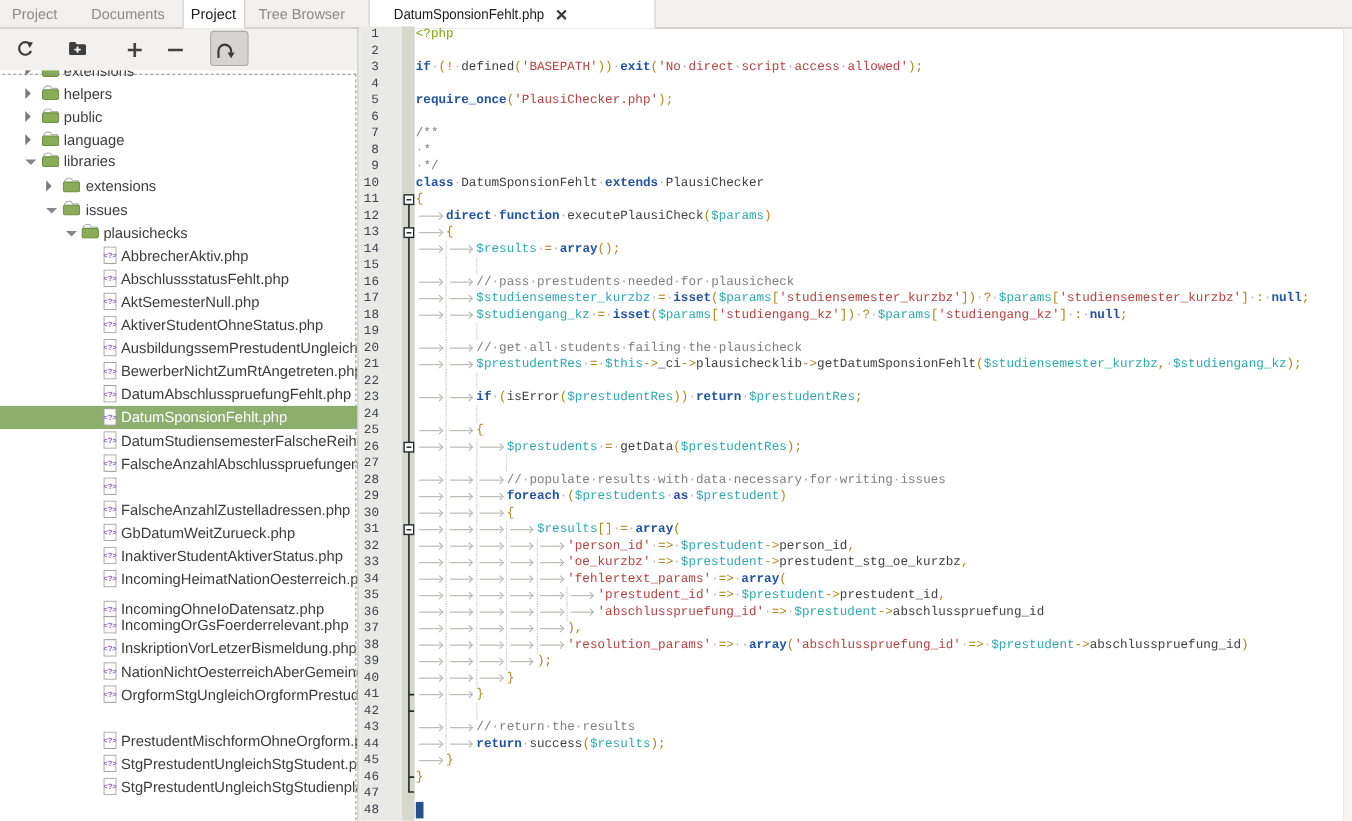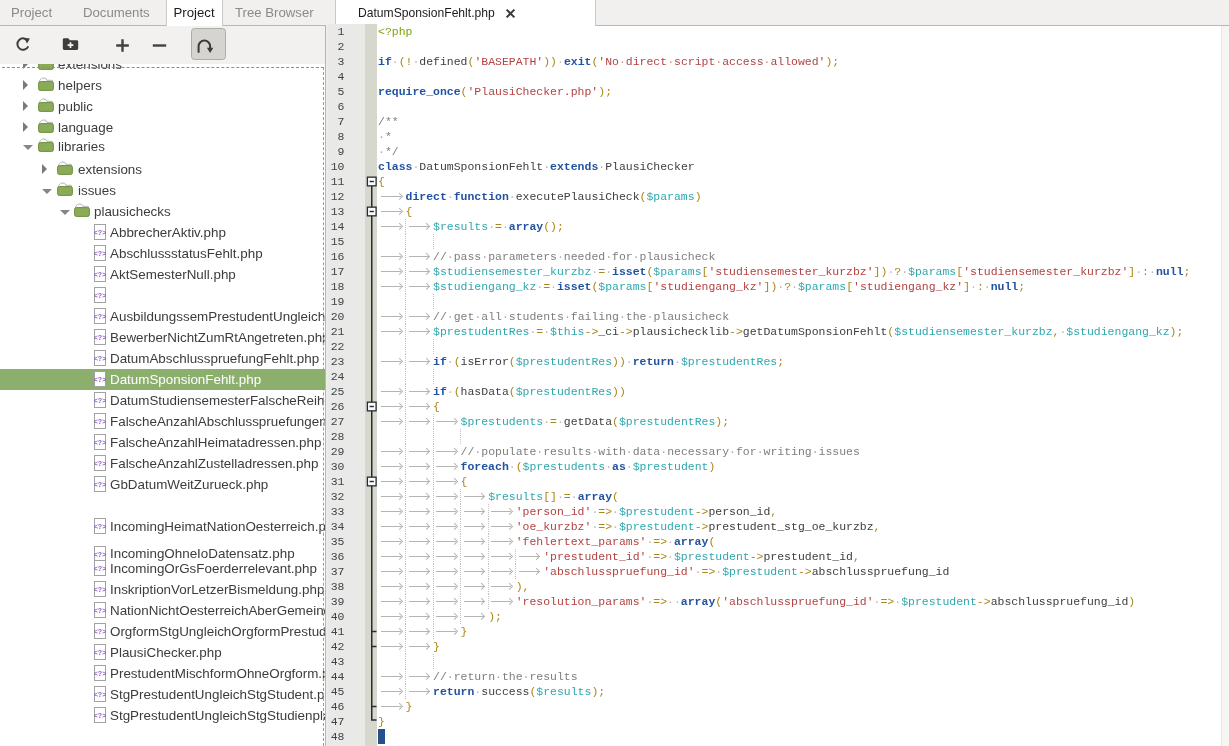--- a/index.html
+++ b/index.html
@@ -142,20 +142,21 @@
             <rect x="0.5" y="0.5" width="11" height="15" fill="#fff" stroke="#a2a2a2" stroke-width="1"></rect>
             <text x="6" y="10.6" font-family="Liberation Sans" font-size="7px" font-weight="bold" fill="#8d5bbf" text-anchor="middle">&lt;?&gt;</text>
           </svg></span>
         <span class="tlab" style="left:110px">AktSemesterNull.php</span>
       </div>
 <div class="trow" style="top:258.9px">
         <span class="pico" style="left:94px"><svg width="12" height="16" viewBox="0 0 12 16">
             <rect x="0.5" y="0.5" width="11" height="15" fill="#fff" stroke="#a2a2a2" stroke-width="1"></rect>
             <text x="6" y="10.6" font-family="Liberation Sans" font-size="7px" font-weight="bold" fill="#8d5bbf" text-anchor="middle">&lt;?&gt;</text>
           </svg></span>
+        <span class="tlab" style="left:110px">AktiverStudentOhneStatus.php</span>
       </div>
 <div class="trow" style="top:279.9px">
         <span class="pico" style="left:94px"><svg width="12" height="16" viewBox="0 0 12 16">
             <rect x="0.5" y="0.5" width="11" height="15" fill="#fff" stroke="#a2a2a2" stroke-width="1"></rect>
             <text x="6" y="10.6" font-family="Liberation Sans" font-size="7px" font-weight="bold" fill="#8d5bbf" text-anchor="middle">&lt;?&gt;</text>
           </svg></span>
         <span class="tlab" style="left:110px">AusbildungssemPrestudentUngleichAusbildungssemStudent.php</span>
       </div>
 <div class="trow" style="top:300.9px">
         <span class="pico" style="left:94px"><svg width="12" height="16" viewBox="0 0 12 16">
@@ -190,36 +191,42 @@
             <rect x="0.5" y="0.5" width="11" height="15" fill="#fff" stroke="#a2a2a2" stroke-width="1"></rect>
             <text x="6" y="10.6" font-family="Liberation Sans" font-size="7px" font-weight="bold" fill="#8d5bbf" text-anchor="middle">&lt;?&gt;</text>
           </svg></span>
         <span class="tlab" style="left:110px">FalscheAnzahlAbschlusspruefungen.php</span>
       </div>
 <div class="trow" style="top:405.9px">
         <span class="pico" style="left:94px"><svg width="12" height="16" viewBox="0 0 12 16">
             <rect x="0.5" y="0.5" width="11" height="15" fill="#fff" stroke="#a2a2a2" stroke-width="1"></rect>
             <text x="6" y="10.6" font-family="Liberation Sans" font-size="7px" font-weight="bold" fill="#8d5bbf" text-anchor="middle">&lt;?&gt;</text>
           </svg></span>
-        <span class="tlab" style="left:110px">FalscheAnzahlHeimatadressen.php</span>
       </div>
 <div class="trow" style="top:426.9px">
         <span class="pico" style="left:94px"><svg width="12" height="16" viewBox="0 0 12 16">
             <rect x="0.5" y="0.5" width="11" height="15" fill="#fff" stroke="#a2a2a2" stroke-width="1"></rect>
             <text x="6" y="10.6" font-family="Liberation Sans" font-size="7px" font-weight="bold" fill="#8d5bbf" text-anchor="middle">&lt;?&gt;</text>
           </svg></span>
         <span class="tlab" style="left:110px">FalscheAnzahlZustelladressen.php</span>
       </div>
 <div class="trow" style="top:447.9px">
         <span class="pico" style="left:94px"><svg width="12" height="16" viewBox="0 0 12 16">
             <rect x="0.5" y="0.5" width="11" height="15" fill="#fff" stroke="#a2a2a2" stroke-width="1"></rect>
             <text x="6" y="10.6" font-family="Liberation Sans" font-size="7px" font-weight="bold" fill="#8d5bbf" text-anchor="middle">&lt;?&gt;</text>
           </svg></span>
         <span class="tlab" style="left:110px">GbDatumWeitZurueck.php</span>
       </div>
+<div class="trow" style="top:468.9px">
+        <span class="pico" style="left:94px"><svg width="12" height="16" viewBox="0 0 12 16">
+            <rect x="0.5" y="0.5" width="11" height="15" fill="#fff" stroke="#a2a2a2" stroke-width="1"></rect>
+            <text x="6" y="10.6" font-family="Liberation Sans" font-size="7px" font-weight="bold" fill="#8d5bbf" text-anchor="middle">&lt;?&gt;</text>
+          </svg></span>
+        <span class="tlab" style="left:110px">InaktiverStudentAktiverStatus.php</span>
+      </div>
 <div class="trow" style="top:489.9px">
         <span class="pico" style="left:94px"><svg width="12" height="16" viewBox="0 0 12 16">
             <rect x="0.5" y="0.5" width="11" height="15" fill="#fff" stroke="#a2a2a2" stroke-width="1"></rect>
             <text x="6" y="10.6" font-family="Liberation Sans" font-size="7px" font-weight="bold" fill="#8d5bbf" text-anchor="middle">&lt;?&gt;</text>
           </svg></span>
         <span class="tlab" style="left:110px">IncomingHeimatNationOesterreich.php</span>
       </div>
 <div class="trow" style="top:517px">
         <span class="pico" style="left:94px"><svg width="12" height="16" viewBox="0 0 12 16">
             <rect x="0.5" y="0.5" width="11" height="15" fill="#fff" stroke="#a2a2a2" stroke-width="1"></rect>
@@ -247,27 +254,20 @@
             <text x="6" y="10.6" font-family="Liberation Sans" font-size="7px" font-weight="bold" fill="#8d5bbf" text-anchor="middle">&lt;?&gt;</text>
           </svg></span>
         <span class="tlab" style="left:110px">NationNichtOesterreichAberGemeinde.php</span>
       </div>
 <div class="trow" style="top:594.9px">
         <span class="pico" style="left:94px"><svg width="12" height="16" viewBox="0 0 12 16">
             <rect x="0.5" y="0.5" width="11" height="15" fill="#fff" stroke="#a2a2a2" stroke-width="1"></rect>
             <text x="6" y="10.6" font-family="Liberation Sans" font-size="7px" font-weight="bold" fill="#8d5bbf" text-anchor="middle">&lt;?&gt;</text>
           </svg></span>
         <span class="tlab" style="left:110px">OrgformStgUngleichOrgformPrestudent.php</span>
-      </div>
-<div class="trow" style="top:615.9px">
-        <span class="pico" style="left:94px"><svg width="12" height="16" viewBox="0 0 12 16">
-            <rect x="0.5" y="0.5" width="11" height="15" fill="#fff" stroke="#a2a2a2" stroke-width="1"></rect>
-            <text x="6" y="10.6" font-family="Liberation Sans" font-size="7px" font-weight="bold" fill="#8d5bbf" text-anchor="middle">&lt;?&gt;</text>
-          </svg></span>
-        <span class="tlab" style="left:110px">PlausiChecker.php</span>
       </div>
 <div class="trow" style="top:636.9px">
         <span class="pico" style="left:94px"><svg width="12" height="16" viewBox="0 0 12 16">
             <rect x="0.5" y="0.5" width="11" height="15" fill="#fff" stroke="#a2a2a2" stroke-width="1"></rect>
             <text x="6" y="10.6" font-family="Liberation Sans" font-size="7px" font-weight="bold" fill="#8d5bbf" text-anchor="middle">&lt;?&gt;</text>
           </svg></span>
         <span class="tlab" style="left:110px">PrestudentMischformOhneOrgform.php</span>
       </div>
 <div class="trow" style="top:657.9px">
         <span class="pico" style="left:94px"><svg width="12" height="16" viewBox="0 0 12 16">
@@ -354,30 +354,29 @@
 <div class="cl"></div>
 <div class="cl"><span class="c">/**</span></div>
 <div class="cl"><span class="cw">·</span><span class="c">*</span></div>
 <div class="cl"><span class="cw">·</span><span class="c">*/</span></div>
 <div class="cl"><span class="k">class</span><span class="w">·</span><span class="i">DatumSponsionFehlt</span><span class="w">·</span><span class="k">extends</span><span class="w">·</span><span class="i">PlausiChecker</span></div>
 <div class="cl"><span class="o">{</span></div>
 <div class="cl"><i class="t"></i><span class="k">direct</span><span class="w">·</span><span class="k">function</span><span class="w">·</span><span class="i">executePlausiCheck</span><span class="o">(</span><span class="v">$params</span><span class="o">)</span></div>
 <div class="cl"><i class="t"></i><span class="o">{</span></div>
 <div class="cl"><s style="left:27.03px"></s><i class="t"></i><i class="t"></i><span class="v">$results</span><span class="w">·</span><span class="o">=</span><span class="w">·</span><span class="k">array</span><span class="o">();</span></div>
 <div class="cl"><s style="left:27.03px"></s><s style="left:54.56px"></s></div>
-<div class="cl"><s style="left:27.03px"></s><i class="t"></i><i class="t"></i><span class="c">//</span><span class="cw">·</span><span class="c">pass</span><span class="cw">·</span><span class="c">parameters</span><span class="cw">·</span><span class="c">needed</span><span class="cw">·</span><span class="c">for</span><span class="cw">·</span><span class="c">plausicheck</span></div>
+<div class="cl"><s style="left:27.03px"></s><i class="t"></i><i class="t"></i><span class="c">//</span><span class="cw">·</span><span class="c">pass</span><span class="cw">·</span><span class="c">prestudents</span><span class="cw">·</span><span class="c">needed</span><span class="cw">·</span><span class="c">for</span><span class="cw">·</span><span class="c">plausicheck</span></div>
 <div class="cl"><s style="left:27.03px"></s><i class="t"></i><i class="t"></i><span class="v">$studiensemester_kurzbz</span><span class="w">·</span><span class="o">=</span><span class="w">·</span><span class="k">isset</span><span class="o">(</span><span class="v">$params</span><span class="o">[</span><span class="s">'studiensemester_kurzbz'</span><span class="o">])</span><span class="w">·</span><span class="o">?</span><span class="w">·</span><span class="v">$params</span><span class="o">[</span><span class="s">'studiensemester_kurzbz'</span><span class="o">]</span><span class="w">·</span><span class="o">:</span><span class="w">·</span><span class="k">null</span><span class="o">;</span></div>
 <div class="cl"><s style="left:27.03px"></s><i class="t"></i><i class="t"></i><span class="v">$studiengang_kz</span><span class="w">·</span><span class="o">=</span><span class="w">·</span><span class="k">isset</span><span class="o">(</span><span class="v">$params</span><span class="o">[</span><span class="s">'studiengang_kz'</span><span class="o">])</span><span class="w">·</span><span class="o">?</span><span class="w">·</span><span class="v">$params</span><span class="o">[</span><span class="s">'studiengang_kz'</span><span class="o">]</span><span class="w">·</span><span class="o">:</span><span class="w">·</span><span class="k">null</span><span class="o">;</span></div>
 <div class="cl"><s style="left:27.03px"></s><s style="left:54.56px"></s></div>
 <div class="cl"><s style="left:27.03px"></s><i class="t"></i><i class="t"></i><span class="c">//</span><span class="cw">·</span><span class="c">get</span><span class="cw">·</span><span class="c">all</span><span class="cw">·</span><span class="c">students</span><span class="cw">·</span><span class="c">failing</span><span class="cw">·</span><span class="c">the</span><span class="cw">·</span><span class="c">plausicheck</span></div>
 <div class="cl"><s style="left:27.03px"></s><i class="t"></i><i class="t"></i><span class="v">$prestudentRes</span><span class="w">·</span><span class="o">=</span><span class="w">·</span><span class="v">$this</span><span class="o">-&gt;</span><span class="i">_ci</span><span class="o">-&gt;</span><span class="i">plausichecklib</span><span class="o">-&gt;</span><span class="i">getDatumSponsionFehlt</span><span class="o">(</span><span class="v">$studiensemester_kurzbz</span><span class="o">,</span><span class="w">·</span><span class="v">$studiengang_kz</span><span class="o">);</span></div>
 <div class="cl"><s style="left:27.03px"></s><s style="left:54.56px"></s></div>
 <div class="cl"><s style="left:27.03px"></s><i class="t"></i><i class="t"></i><span class="k">if</span><span class="w">·</span><span class="o">(</span><span class="i">isError</span><span class="o">(</span><span class="v">$prestudentRes</span><span class="o">))</span><span class="w">·</span><span class="k">return</span><span class="w">·</span><span class="v">$prestudentRes</span><span class="o">;</span></div>
 <div class="cl"><s style="left:27.03px"></s><s style="left:54.56px"></s></div>
-<div class="cl"><s style="left:27.03px"></s><i class="t"></i><i class="t"></i><span class="k">if</span><span class="w">·</span><span class="o">(</span><span class="i">hasData</span><span class="o">(</span><span class="v">$prestudentRes</span><span class="o">))</span></div>
 <div class="cl"><s style="left:27.03px"></s><i class="t"></i><i class="t"></i><span class="o">{</span></div>
 <div class="cl"><s style="left:27.03px"></s><s style="left:54.56px"></s><i class="t"></i><i class="t"></i><i class="t"></i><span class="v">$prestudents</span><span class="w">·</span><span class="o">=</span><span class="w">·</span><span class="i">getData</span><span class="o">(</span><span class="v">$prestudentRes</span><span class="o">);</span></div>
 <div class="cl"><s style="left:27.03px"></s><s style="left:54.56px"></s><s style="left:82.10px"></s></div>
 <div class="cl"><s style="left:27.03px"></s><s style="left:54.56px"></s><i class="t"></i><i class="t"></i><i class="t"></i><span class="c">//</span><span class="cw">·</span><span class="c">populate</span><span class="cw">·</span><span class="c">results</span><span class="cw">·</span><span class="c">with</span><span class="cw">·</span><span class="c">data</span><span class="cw">·</span><span class="c">necessary</span><span class="cw">·</span><span class="c">for</span><span class="cw">·</span><span class="c">writing</span><span class="cw">·</span><span class="c">issues</span></div>
 <div class="cl"><s style="left:27.03px"></s><s style="left:54.56px"></s><i class="t"></i><i class="t"></i><i class="t"></i><span class="k">foreach</span><span class="w">·</span><span class="o">(</span><span class="v">$prestudents</span><span class="w">·</span><span class="k">as</span><span class="w">·</span><span class="v">$prestudent</span><span class="o">)</span></div>
 <div class="cl"><s style="left:27.03px"></s><s style="left:54.56px"></s><i class="t"></i><i class="t"></i><i class="t"></i><span class="o">{</span></div>
 <div class="cl"><s style="left:27.03px"></s><s style="left:54.56px"></s><s style="left:82.10px"></s><i class="t"></i><i class="t"></i><i class="t"></i><i class="t"></i><span class="v">$results</span><span class="o">[]</span><span class="w">·</span><span class="o">=</span><span class="w">·</span><span class="k">array</span><span class="o">(</span></div>
 <div class="cl"><s style="left:27.03px"></s><s style="left:54.56px"></s><s style="left:82.10px"></s><s style="left:109.63px"></s><i class="t"></i><i class="t"></i><i class="t"></i><i class="t"></i><i class="t"></i><span class="s">'person_id'</span><span class="w">·</span><span class="o">=&gt;</span><span class="w">·</span><span class="v">$prestudent</span><span class="o">-&gt;</span><span class="i">person_id</span><span class="o">,</span></div>
 <div class="cl"><s style="left:27.03px"></s><s style="left:54.56px"></s><s style="left:82.10px"></s><s style="left:109.63px"></s><i class="t"></i><i class="t"></i><i class="t"></i><i class="t"></i><i class="t"></i><span class="s">'oe_kurzbz'</span><span class="w">·</span><span class="o">=&gt;</span><span class="w">·</span><span class="v">$prestudent</span><span class="o">-&gt;</span><span class="i">prestudent_stg_oe_kurzbz</span><span class="o">,</span></div>
 <div class="cl"><s style="left:27.03px"></s><s style="left:54.56px"></s><s style="left:82.10px"></s><s style="left:109.63px"></s><i class="t"></i><i class="t"></i><i class="t"></i><i class="t"></i><i class="t"></i><span class="s">'fehlertext_params'</span><span class="w">·</span><span class="o">=&gt;</span><span class="w">·</span><span class="k">array</span><span class="o">(</span></div>

